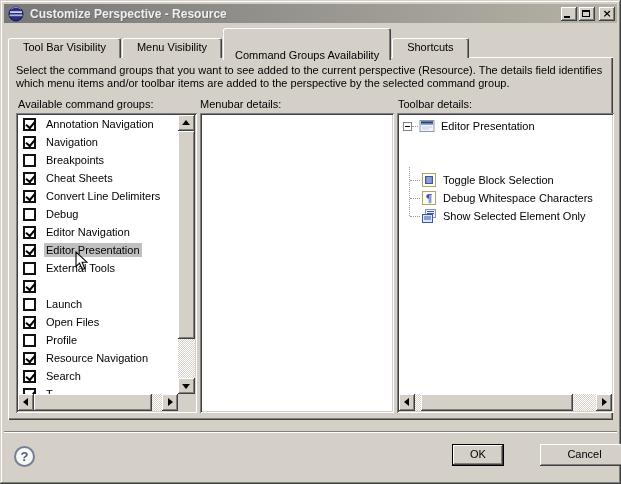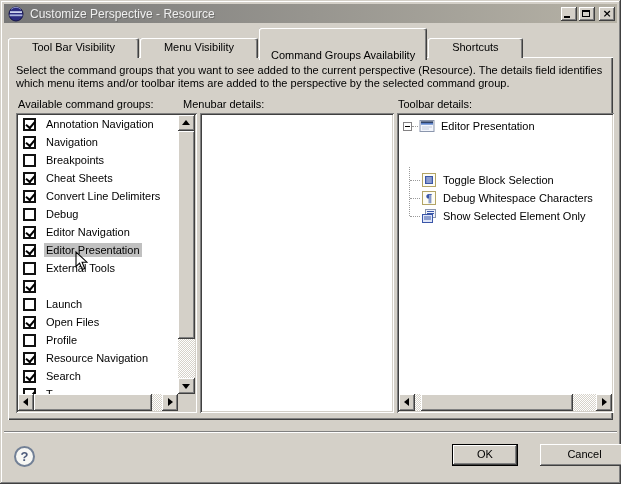--- a/index.html
+++ b/index.html
@@ -14,55 +14,55 @@
   }
 
   
   .titlebar {
     position:absolute; left:4px; top:4px; right:4px; height:19px;
     background: linear-gradient(to right, #787878, #b6b2a6);
     display:flex; align-items:center; padding:0 2px;
   }
   .titlebar .app-icon { width:16px; height:16px; margin-left:2px; flex:0 0 auto; }
   .titlebar .title-text {
-    margin-left:6px; color:#efefef; font-weight:normal; font-size:12px;
+    margin-left:6px; color:#efefef; font-weight:bold; font-size:12px;
     white-space:nowrap; flex:1 1 auto;
     text-shadow: 1px 1px 0 rgba(60,60,60,.35);
   }
   .win-controls { display:flex; gap:2px; align-items:center; }
   .win-btn {
     width:16px; height:14px; background:#d4d0c8; position:relative;
     box-shadow: inset -1px -1px 0 #404040, inset 1px 1px 0 #ffffff,
                 inset -2px -2px 0 #808080, inset 2px 2px 0 #d4d0c8;
   }
   .win-btn.close { margin-left:2px; }
   .glyph-min { position:absolute; left:3px; bottom:3px; width:6px; height:2px; background:#000; }
   .glyph-max { position:absolute; left:3px; top:3px; width:8px; height:7px; border:1px solid #000; border-top-width:2px; }
   .glyph-close { position:absolute; inset:0; font-weight:bold; font-size:11px; line-height:13px; text-align:center; font-family:"DejaVu Sans", sans-serif; }
 
   
   .tabs { position:absolute; left:8px; top:34px; height:24px; display:flex; align-items:flex-end; z-index:3; }
   .tab {
-    height:20px; padding:0 24px; line-height:19px; background:#d4d0c8; white-space:nowrap;
+    height:20px; padding:0 15px; line-height:19px; background:#d4d0c8; white-space:nowrap;
     box-shadow: inset 1px 1px 0 #ffffff, inset -1px 0 0 #404040, inset -2px 1px 0 #808080;
     border-top-left-radius:2px; border-top-right-radius:2px; margin-right:1px;
   }
   .tab.active {
     height:24px; line-height:22px; position:relative; z-index:4; margin-bottom:-2px; padding:16px 12px;
   }
 
   
   .pane {
     position:absolute; left:8px; top:57px; width:605px; height:363px; background:#d4d0c8;
     box-shadow: inset 1px 1px 0 #ffffff, inset -1px -1px 0 #404040, inset -2px -2px 0 #808080;
   }
   .desc { position:absolute; left:16px; top:64px; width:590px; line-height:13px; }
   .col-label { position:absolute; top:98px; white-space:nowrap; }
   #label-available { left:18px; }
-  #label-menubar  { left:183px;text-align:center; }
+  #label-menubar  { left:200px;text-align:center; }
   #label-toolbar  { left:398px; }
 
   .sunken {
     position:absolute; top:113px; height:300px; background:#ffffff;
     box-shadow: inset 1px 1px 0 #808080, inset -1px -1px 0 #ffffff,
                 inset 2px 2px 0 #404040, inset -2px -2px 0 #d4d0c8;
   }
   #panel-available { left:16px;  width:181px; }
   #panel-menubar   { left:200px; width:194px; }
   #panel-toolbar   { left:397px; width:217px; }
@@ -135,21 +135,21 @@
     position:absolute; left:14px; top:446px; width:21px; height:21px; border-radius:50%;
     background:#f7f7f4; border:2px solid #728096; color:#4c5a7a; font-weight:bold;
     font-size:13px; line-height:17px; text-align:center;
   }
   .push-btn {
     position:absolute; top:444px; height:22px; background:#d4d0c8; text-align:center; line-height:20px;
     box-shadow: inset -1px -1px 0 #404040, inset 1px 1px 0 #ffffff,
                 inset -2px -2px 0 #808080, inset 2px 2px 0 #d4d0c8;
   }
   .push-btn.default { border:1px solid #000; line-height:18px; }
-  #btn-ok { left:452px; width:66px; }
+  #btn-ok { left:452px; width:52px; }
   #btn-cancel { left:540px; width:89px; }
 
   
   .cursor { position:absolute; left:75px; top:251px; z-index:9; pointer-events:none; }
 </style>
 </head>
 <body>
 
 <div class="window">
 

